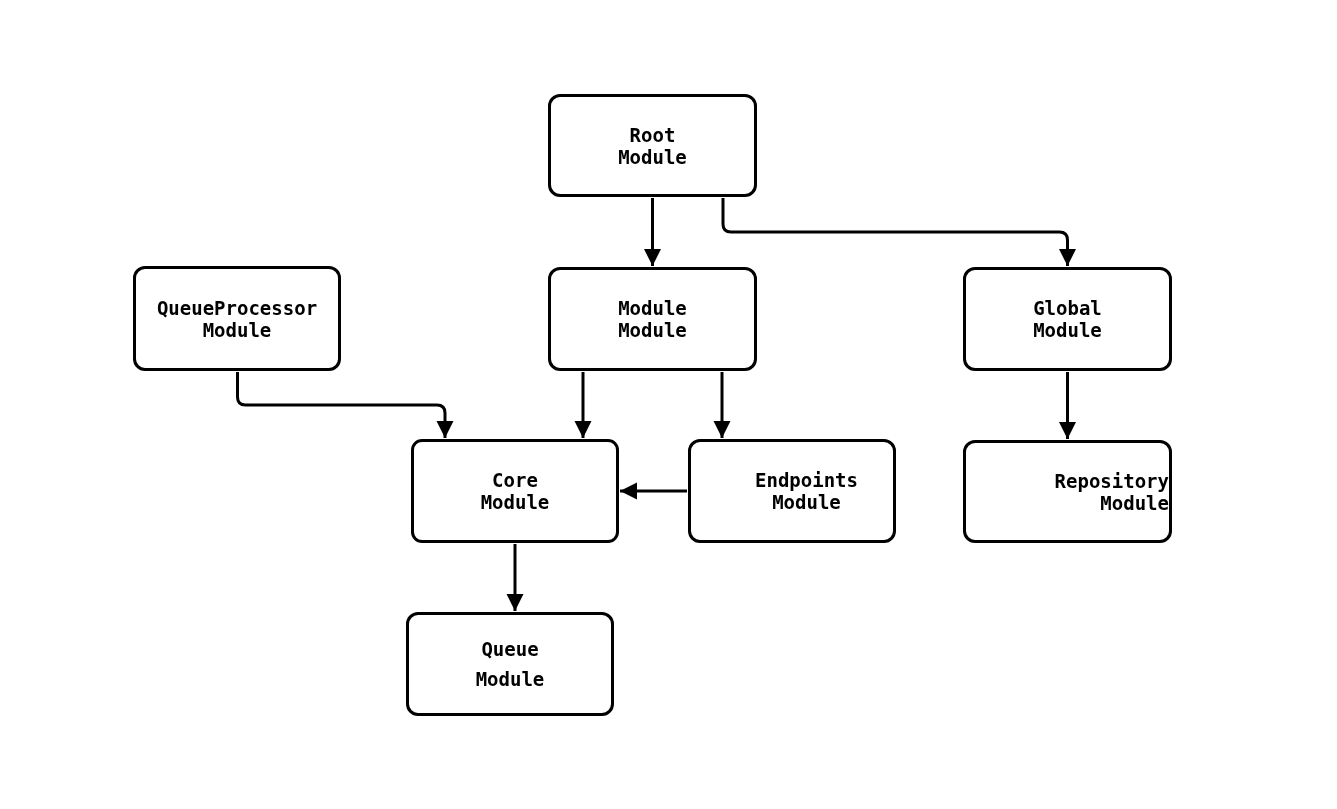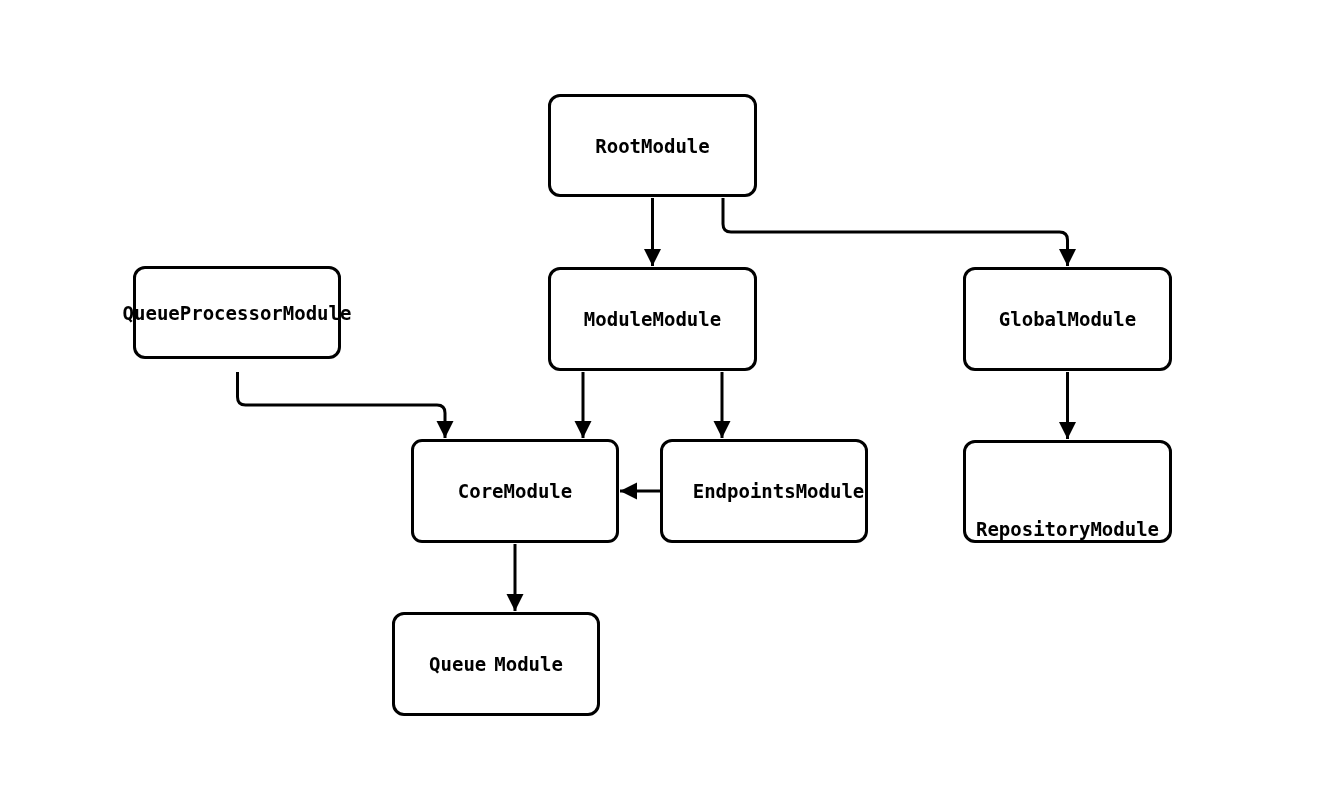--- a/index.html
+++ b/index.html
@@ -29,38 +29,39 @@
   }
   .node {
     position: absolute;
     box-sizing: border-box;
     width: 208px;
     height: 104px;
     background: #ffffff;
     border: 3px solid #000000;
     border-radius: 12px;
     display: flex;
+    flex-direction: column;
     align-items: center;
     justify-content: center;
     text-align: center;
     font-size: 19px;
     font-weight: 700;
     line-height: 22px;
     color: #000000;
     white-space: nowrap;
   }
   
   .pos-root          { left: 548px; top: 94px;  width: 209px; height: 103px; }
-  .pos-queueprocessor{ left: 133px; top: 266px; height: 93px; }
+  .pos-queueprocessor{ left: 133px; top: 266px; height: 105px; }
   .pos-server        { left: 548px; top: 267px; width: 209px; }
   .pos-global        { left: 963px; top: 267px; width: 209px; }
   .pos-core          { left: 411px; top: 439px; border-radius: 11px; }
-  .pos-endpoints     { left: 660px; top: 439px; padding-left: 29px; }
+  .pos-endpoints     { left: 688px; top: 439px; padding-left: 29px; }
   .pos-repository    { left: 963px; top: 440px; width: 209px; height: 103px; align-items: flex-end; }
-  .pos-queue         { left: 392px; top: 612px; gap: 8px; }
+  .pos-queue         { left: 406px; top: 612px; gap: 8px; }
 </style>
 </head>
 <body>
 
 <div class="canvas">
 
   <svg class="edges" viewBox="0 0 1337 809" xmlns="http://www.w3.org/2000/svg">
     <defs>
       <marker id="arrowhead" viewBox="0 0 10 10" refX="10" refY="5" markerWidth="17" markerHeight="22" markerUnits="userSpaceOnUse" orient="auto-start-reverse">
         <path d="M 0 0 L 10 5 L 0 10 z" fill="#000000"></path>

